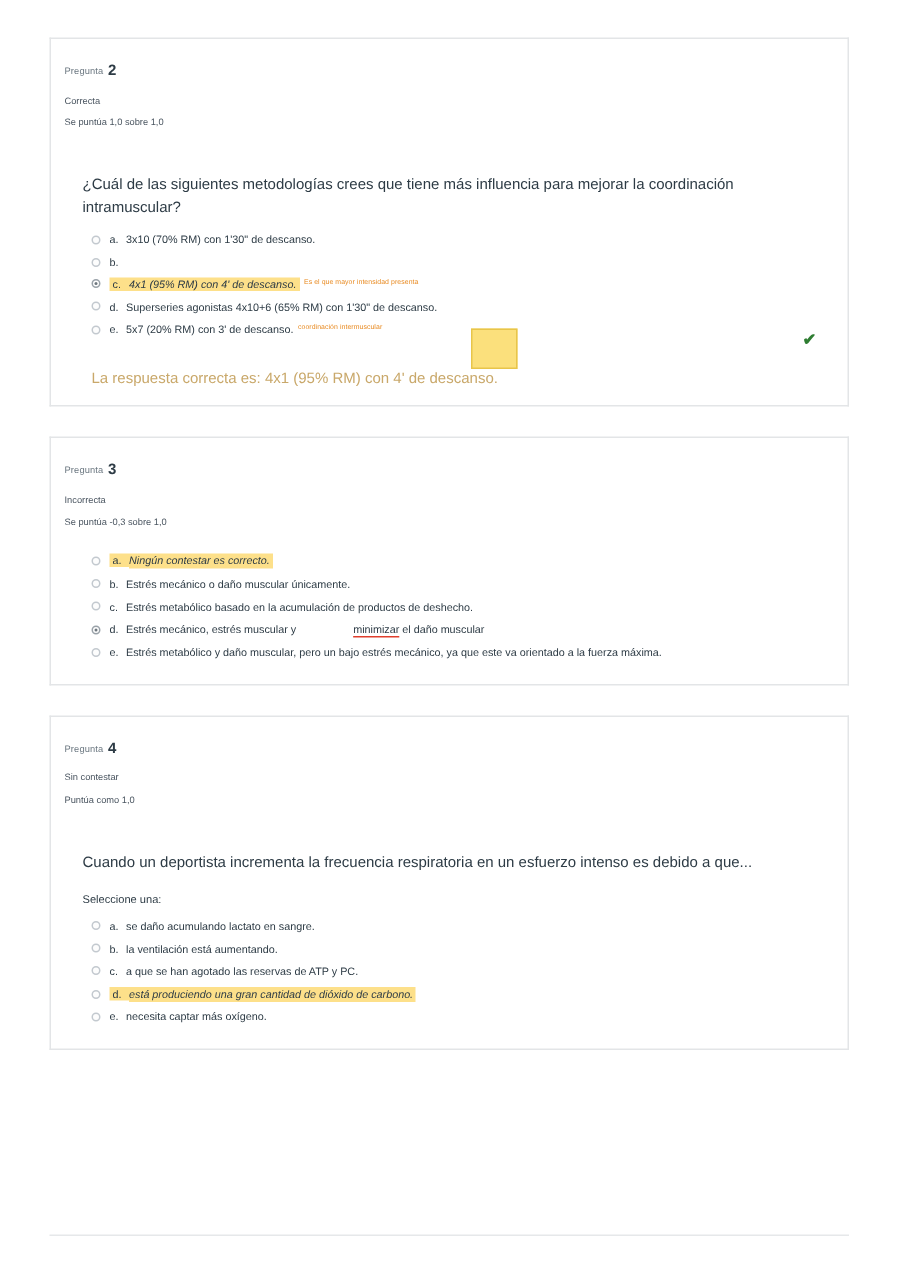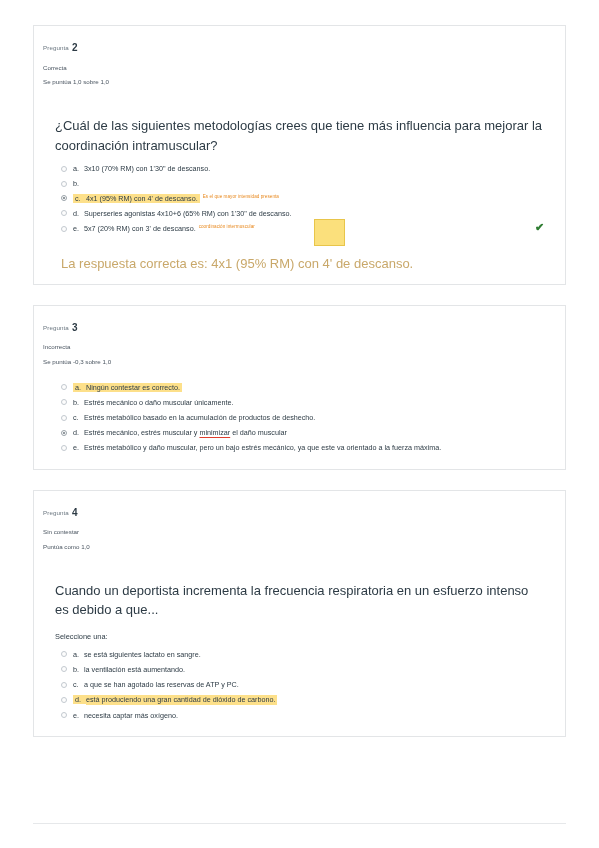--- a/index.html
+++ b/index.html
@@ -63,21 +63,21 @@
   }
   .q-body {
     border: 1px solid #e3e5e7;
     border-top: none;
     padding: 0 9px 10px 9px;
     position: relative;
   }
 
   
   .q-text {
-    font-size: 13px;
+    font-size: 10px;
     color: #2d3b45;
     line-height: 1.5;
     padding: 22px 12px 0 12px;
   }
   .q-select-label {
     font-size: 7.4px;
     color: #2d3b45;
     padding: 12px 12px 0 12px;
   }
 
@@ -130,25 +130,27 @@
   }
   .ans-row-hl .ans-letter,
   .ans-row-hl .ans-text {
     background: #fde08a;
   }
   .ans-row-hl .ans-letter {
     padding-left: 2px;
   }
   .ans-row-hl .ans-text {
     padding-right: 2px;
+    font-style: italic;
   }
   .underline-red {
     text-decoration: underline;
     text-decoration-color: #e03e2d;
     text-underline-offset: 1.5px;
+    margin-left: 36px;
   }
   .note {
     font-size: 4.6px;
     color: #e8891f;
     margin-left: 3px;
     letter-spacing: .05px;
     white-space: nowrap;
   }
 
   
@@ -166,21 +168,21 @@
     position: absolute;
     font-size: 11px;
     line-height: 1;
     font-weight: bold;
   }
   .mark-correct { color: #2f7d32; }
   .mark-wrong { color: #e03e2d; }
 
   
   .feedback {
-    font-size: 13px;
+    font-size: 10px;
     color: #c9a86a;
     padding: 16px 12px 0 18px;
     line-height: 1.4;
   }
   .spacer-20 { height: 20px; }
   .spacer-top { height: 25px; }
 
   .bottom-rule {
     position: absolute;
     left: 33px;
@@ -302,21 +304,21 @@
       <div class="q-grade">Puntúa como 1,0</div>
     </div>
     <div class="q-body">
       <div class="q-text">Cuando un deportista incrementa la frecuencia respiratoria en un esfuerzo intenso es debido a que...</div>
       <div class="q-select-label">Seleccione una:</div>
 
       <div class="answers">
         <div class="answer-row">
           <span class="radio"></span>
           <span class="ans-letter">a.</span>
-          <span class="ans-text">se está siguientes lactato en sangre.</span>
+          <span class="ans-text">se daño acumulando lactato en sangre.</span>
         </div>
         <div class="answer-row">
           <span class="radio"></span>
           <span class="ans-letter">b.</span>
           <span class="ans-text">la ventilación está aumentando.</span>
         </div>
         <div class="answer-row">
           <span class="radio"></span>
           <span class="ans-letter">c.</span>
           <span class="ans-text">a que se han agotado las reservas de ATP y PC.</span>

